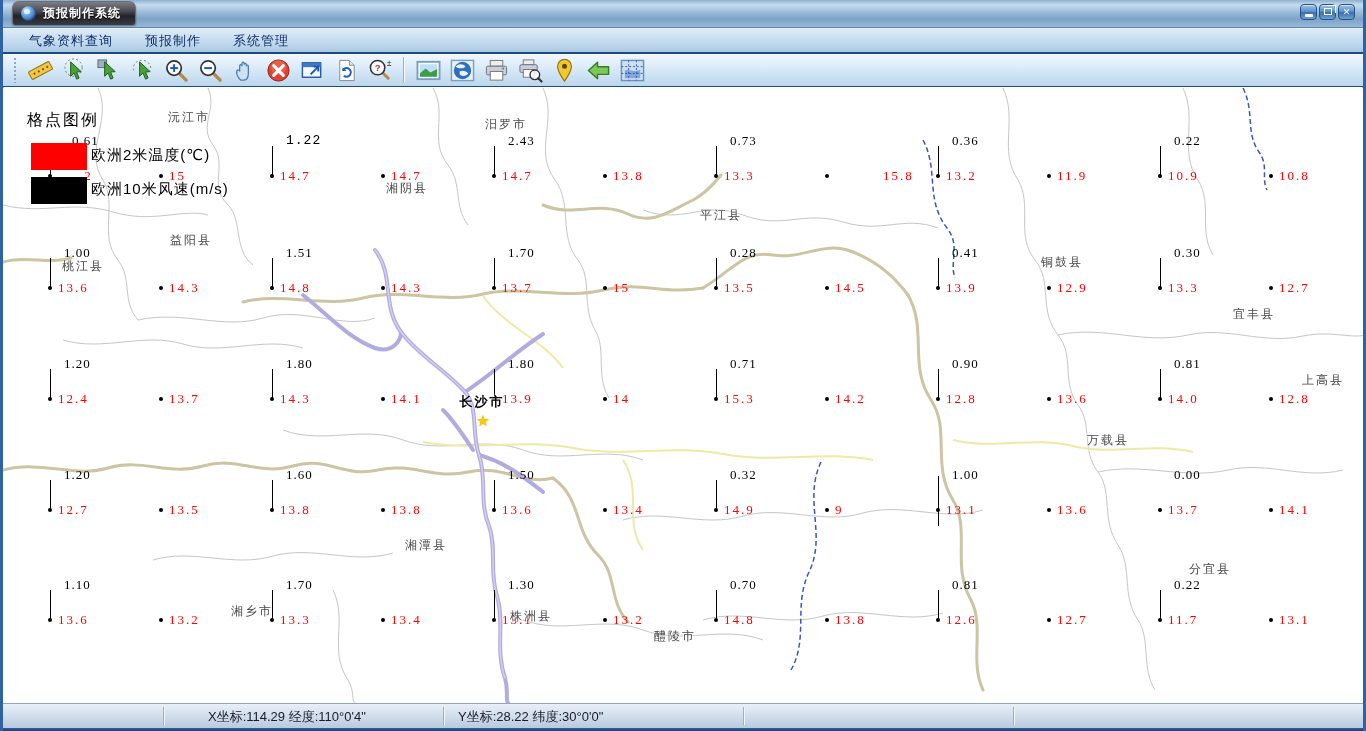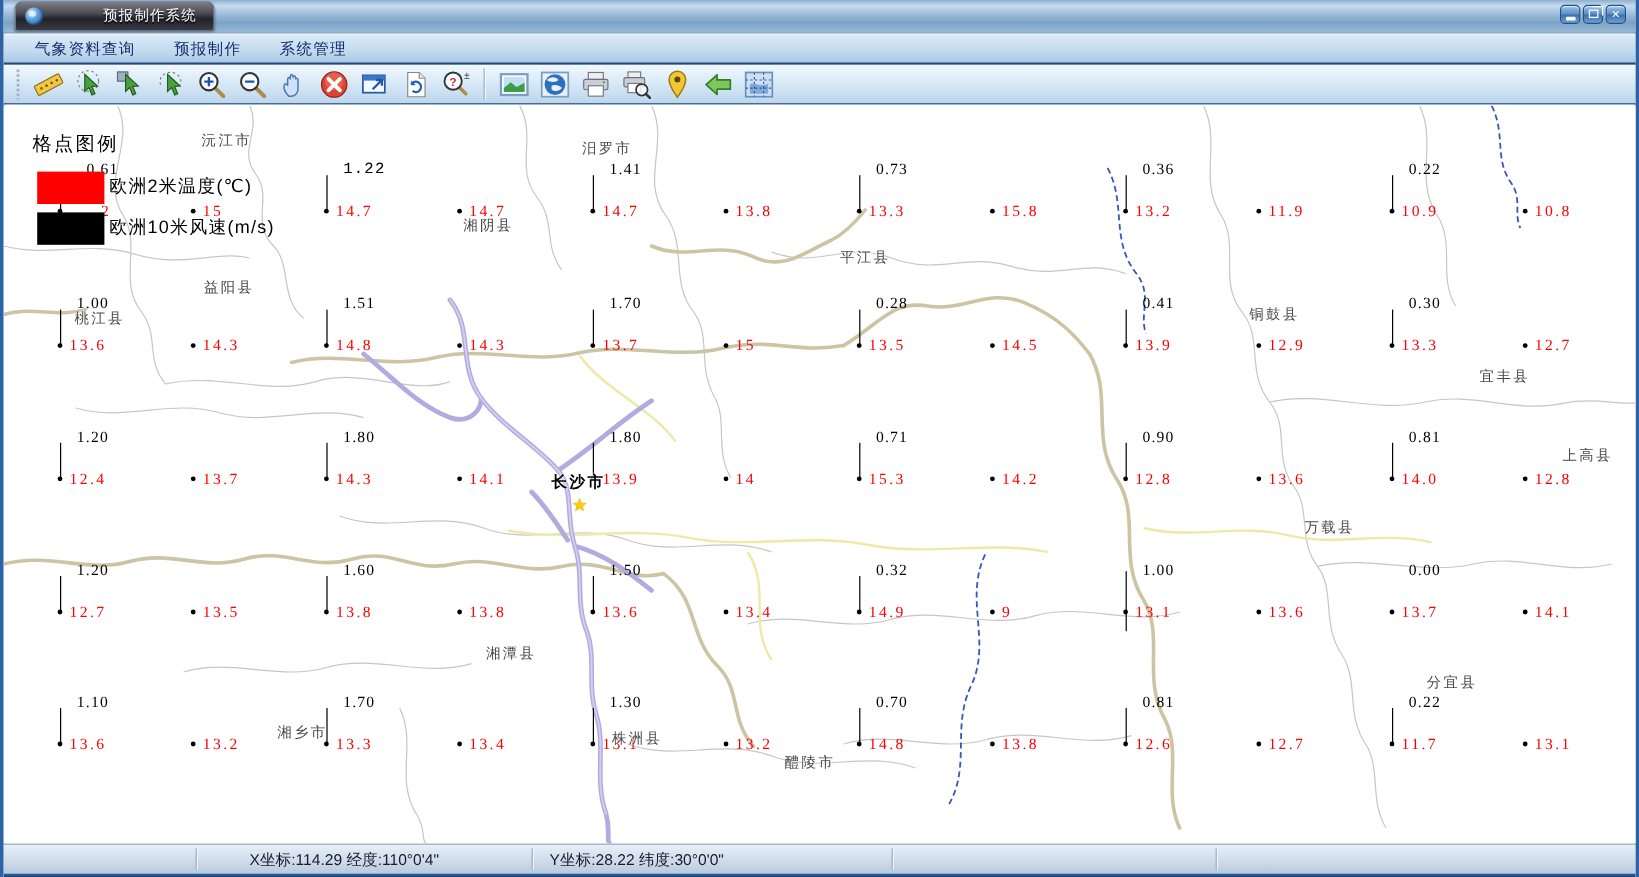--- a/index.html
+++ b/index.html
@@ -6,21 +6,21 @@
   *{box-sizing:border-box;}
   .win{position:relative;width:1366px;height:731px;overflow:hidden;background:#fff;
        border-left:3px solid #2e62a4;border-right:3px solid #2e62a4;box-shadow:inset 0 0 0 1px #9ab4d0;}
   
   .titlebar{position:absolute;left:0;top:0;width:100%;height:28px;
     background:linear-gradient(#8fb0cf 0%,#c6dcef 18%,#9cbcd9 45%,#7ba3c6 70%,#98b9d6 100%);
     border-bottom:1px solid #5d85ad;}
   .apptab{position:absolute;left:9px;top:1px;height:24px;padding:0 14px 0 8px;display:flex;align-items:center;gap:7px;
     background:linear-gradient(#7d7d85 0%,#4a4a52 40%,#222229 60%,#3a3a42 100%);
     border:1px solid #6d6d75;border-bottom:none;border-radius:7px 7px 3px 3px;box-shadow:0 1px 2px rgba(0,0,0,.4);}
-  .apptab .ttl{color:#fff;font-size:12px;font-weight:normal;letter-spacing:1px;text-shadow:0 1px 1px #000;margin-left:43px;}
+  .apptab .ttl{color:#fff;font-size:12px;font-weight:bold;letter-spacing:1px;text-shadow:0 1px 1px #000;}
   .globe-ico{width:15px;height:15px;border-radius:50%;
     background:radial-gradient(circle at 35% 30%, #cfe8ff 0%, #5f9fe0 40%, #1d57a0 100%);
     box-shadow:inset -1px -1px 2px rgba(0,0,30,.5);position:relative;}
   .globe-ico:after{content:"";position:absolute;left:3px;top:3px;width:6px;height:5px;background:#e8f5ff;border-radius:40% 60% 50% 50%;opacity:.85;}
   .winbtns{position:absolute;right:8px;top:4px;display:flex;gap:2px;}
   .wbtn{width:17px;height:16px;border-radius:4px;border:1px solid #25507f;
     background:linear-gradient(#9dc2e8 0%,#5d93cd 45%,#3c70ad 55%,#6da0d6 100%);
     color:#fff;font-size:9px;line-height:14px;text-align:center;font-weight:bold;cursor:pointer;box-shadow:inset 0 1px 0 rgba(255,255,255,.6);}
   .wbtn .mini{display:block;width:8px;height:3px;background:#fff;margin:9px auto 0;border-radius:1px;}
   .wbtn .rest{display:block;width:8px;height:7px;border:1.5px solid #fff;margin:3px auto 0;position:relative;background:transparent;}
@@ -295,29 +295,29 @@
         <span class="pt-temp" style="left: 166px; top: 80px;">15</span>
         <div class="pt-dot" style="left: 267px; top: 86px;"></div>
         <span class="pt-temp" style="left: 277px; top: 80px;">14.7</span>
         <div class="pt-stick" style="left: 269px; top: 58px; height: 30px;"></div>
         <span class="pt-wind" style="left: 283px; top: 45px; font-family: Liberation Mono, monospace;">1.22</span>
         <div class="pt-dot" style="left: 378px; top: 86px;"></div>
         <span class="pt-temp" style="left: 388px; top: 80px;">14.7</span>
         <div class="pt-dot" style="left: 489px; top: 86px;"></div>
         <span class="pt-temp" style="left: 499px; top: 80px;">14.7</span>
         <div class="pt-stick" style="left: 491px; top: 58px; height: 30px;"></div>
-        <span class="pt-wind" style="left: 505px; top: 45px;">1.41</span>
+        <span class="pt-wind" style="left: 505px; top: 45px;">2.43</span>
         <div class="pt-dot" style="left: 600px; top: 86px;"></div>
         <span class="pt-temp" style="left: 610px; top: 80px;">13.8</span>
         <div class="pt-dot" style="left: 711px; top: 86px;"></div>
         <span class="pt-temp" style="left: 721px; top: 80px;">13.3</span>
         <div class="pt-stick" style="left: 713px; top: 58px; height: 30px;"></div>
         <span class="pt-wind" style="left: 727px; top: 45px;">0.73</span>
         <div class="pt-dot" style="left: 822px; top: 86px;"></div>
-        <span class="pt-temp" style="left: 832px; top: 80px;">15.8</span>
+        <span class="pt-temp" style="left: 880px; top: 80px;">15.8</span>
         <div class="pt-dot" style="left: 933px; top: 86px;"></div>
         <span class="pt-temp" style="left: 943px; top: 80px;">13.2</span>
         <div class="pt-stick" style="left: 935px; top: 58px; height: 30px;"></div>
         <span class="pt-wind" style="left: 949px; top: 45px;">0.36</span>
         <div class="pt-dot" style="left: 1044px; top: 86px;"></div>
         <span class="pt-temp" style="left: 1054px; top: 80px;">11.9</span>
         <div class="pt-dot" style="left: 1155px; top: 86px;"></div>
         <span class="pt-temp" style="left: 1165px; top: 80px;">10.9</span>
         <div class="pt-stick" style="left: 1157px; top: 58px; height: 30px;"></div>
         <span class="pt-wind" style="left: 1171px; top: 45px;">0.22</span>

